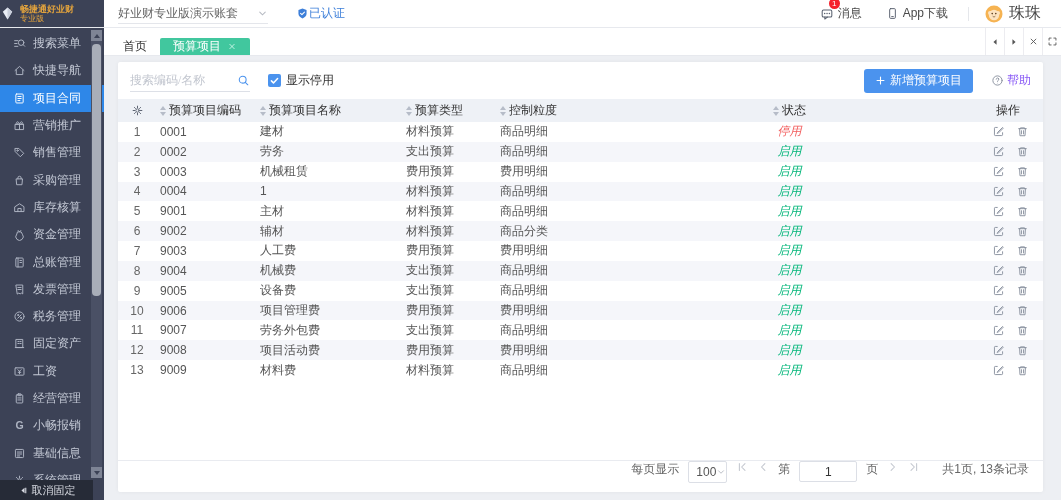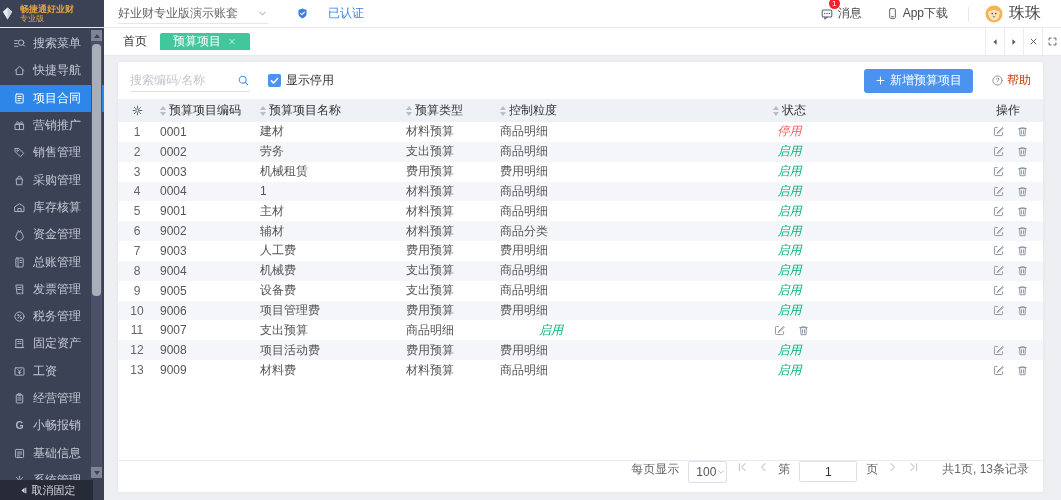--- a/index.html
+++ b/index.html
@@ -12,21 +12,21 @@
   .brand { width: 104px; flex: none; background: var(--sidebar-bg, #3c4256);
     display: flex; align-items: center; gap: 5px; }
   .brand-text { display: flex; flex-direction: column; line-height: 1.15; }
   .brand-name { font-size: 9px; font-weight: bold; color: var(--brand-orange, #e2a33d); }
   .brand-edition { font-size: 8px; color: var(--brand-orange, #e2a33d); }
   .topbar-main { flex: 1; display: flex; align-items: center; padding: 0 20px 0 14px; }
   .account-select { width: 150px; height: 20px; display: flex; align-items: center;
     justify-content: space-between; border-bottom: 1px solid #e4e6eb; font-size: 12px;
     color: #666; cursor: pointer; }
   .account-select .icon { color: #b6bac2; }
-  .verified { display: flex; align-items: center; gap: 19px; margin-left: 28px;
+  .verified { display: flex; align-items: center; gap: 0; margin-left: 28px;
     font-size: 12px; color: var(--verified-blue, #3d7fd9); cursor: pointer; }
   .tb-spacer { flex: 1; }
   .tb-item { display: flex; align-items: center; gap: 4px; font-size: 12px;
     color: #4a4a4a; margin-left: 24px; position: relative; cursor: pointer; }
   .tb-item .icon { color: #5a6270; }
   .badge { position: absolute; top: -7px; left: 9px; background: var(--badge-red, #f5222d);
     color: #fff; font-size: 8px; height: 11px; min-width: 11px; border-radius: 6px;
     display: flex; align-items: center; justify-content: center; padding: 0 2px; }
   .tb-sep { width: 1px; height: 14px; background: #e5e7eb; margin-left: 20px; }
   .user-block { display: flex; align-items: center; gap: 6px; margin-left: 16px; cursor: pointer; }
@@ -84,21 +84,21 @@
   .search-wrap .icon { color: #4b93ee; flex: none; cursor: pointer; }
   .check-group { display: flex; align-items: center; gap: 5px; margin-left: 18px; cursor: pointer; }
   .checkbox { width: 13px; height: 13px; background: var(--button-blue, #4b93ee);
     border-radius: 2px; display: flex; align-items: center; justify-content: center; }
   .check-label { font-size: 12px; color: #333; }
   .toolbar-spacer { flex: 1; }
   .add-btn { height: 24px; background: var(--button-blue, #4b93ee); color: #fff; border: none;
     border-radius: 3px; font-size: 12px; padding: 0 11px; display: flex; align-items: center;
     gap: 4px; cursor: pointer; font-family: inherit; }
   .help-link { display: flex; align-items: center; gap: 3px; margin-left: 18px;
-    font-size: 12px; color: #c2410c; cursor: pointer; }
+    font-size: 12px; color: #8b5cf6; cursor: pointer; }
   .help-link .icon { color: #8d94a1; }
 
   
   .tgrid { display: grid; grid-template-columns: 38px 100px 146px 94px 110px 1fr 70px;
     align-items: center; }
   .thead { height: 23px; flex: none; background: var(--table-header-bg, #eef1f6);
     font-size: 12px; color: #333; }
   .th { display: flex; align-items: center; padding-left: 4px; cursor: pointer; }
   .th.center { justify-content: center; padding-left: 0; align-items: center; }
   .th .icon { color: #5a6270; }
@@ -381,21 +381,21 @@
             <path d="M9.5 4 5 8l4.5 4z"></path>
             <rect x="10.5" y="4" width="1.6" height="8"></rect>
           </svg>
       </span>
       <span>取消固定</span>
     </div>
   </div>
 
   <div class="main">
     <div class="tabbar">
-      <span id="tabs-host" style="display:flex;align-items:center;">
+      <span id="tabs-host" style="display:flex;align-items:flex-end;">
           <div class="tab first">
             <span>首页</span>
           </div>
           <div class="tab active">
             <span>预算项目</span>
             <span class="icon" style="width:10px;height:10px">
               <svg viewBox="0 0 16 16" width="13" height="13" fill="none" stroke="currentColor" stroke-width="1.2" stroke-linecap="round" stroke-linejoin="round">
                 <path d="M4.5 4.5l7 7M11.5 4.5l-7 7"></path>
               </svg>
             </span>
@@ -751,20 +751,21 @@
                     <path d="M5.5 4.5v-1h5v1"></path>
                     <path d="M4.4 4.5l.5 8.7h6.2l.5-8.7"></path>
                     <path d="M6.7 7v4M9.3 7v4"></path>
                   </svg>
                 </span>
               </div>
             </div>
             <div class="trow tgrid">
               <div class="td idx">11</div>
               <div class="td">9007</div>
+              <div class="td">劳务外包费</div>
               <div class="td">支出预算</div>
               <div class="td">商品明细</div>
               <div class="td center status enabled">启用</div>
               <div class="td actions">
                 <span class="icon">
                   <svg viewBox="0 0 16 16" width="13" height="13" fill="none" stroke="currentColor" stroke-width="1.2" stroke-linecap="round" stroke-linejoin="round">
                     <path d="M13 9.5V12a1 1 0 0 1-1 1H4a1 1 0 0 1-1-1V4a1 1 0 0 1 1-1h2.5"></path>
                     <path d="M7.2 8.8 13 3l.9.9-5.8 5.8-1.4.5z"></path>
                   </svg>
                 </span>

